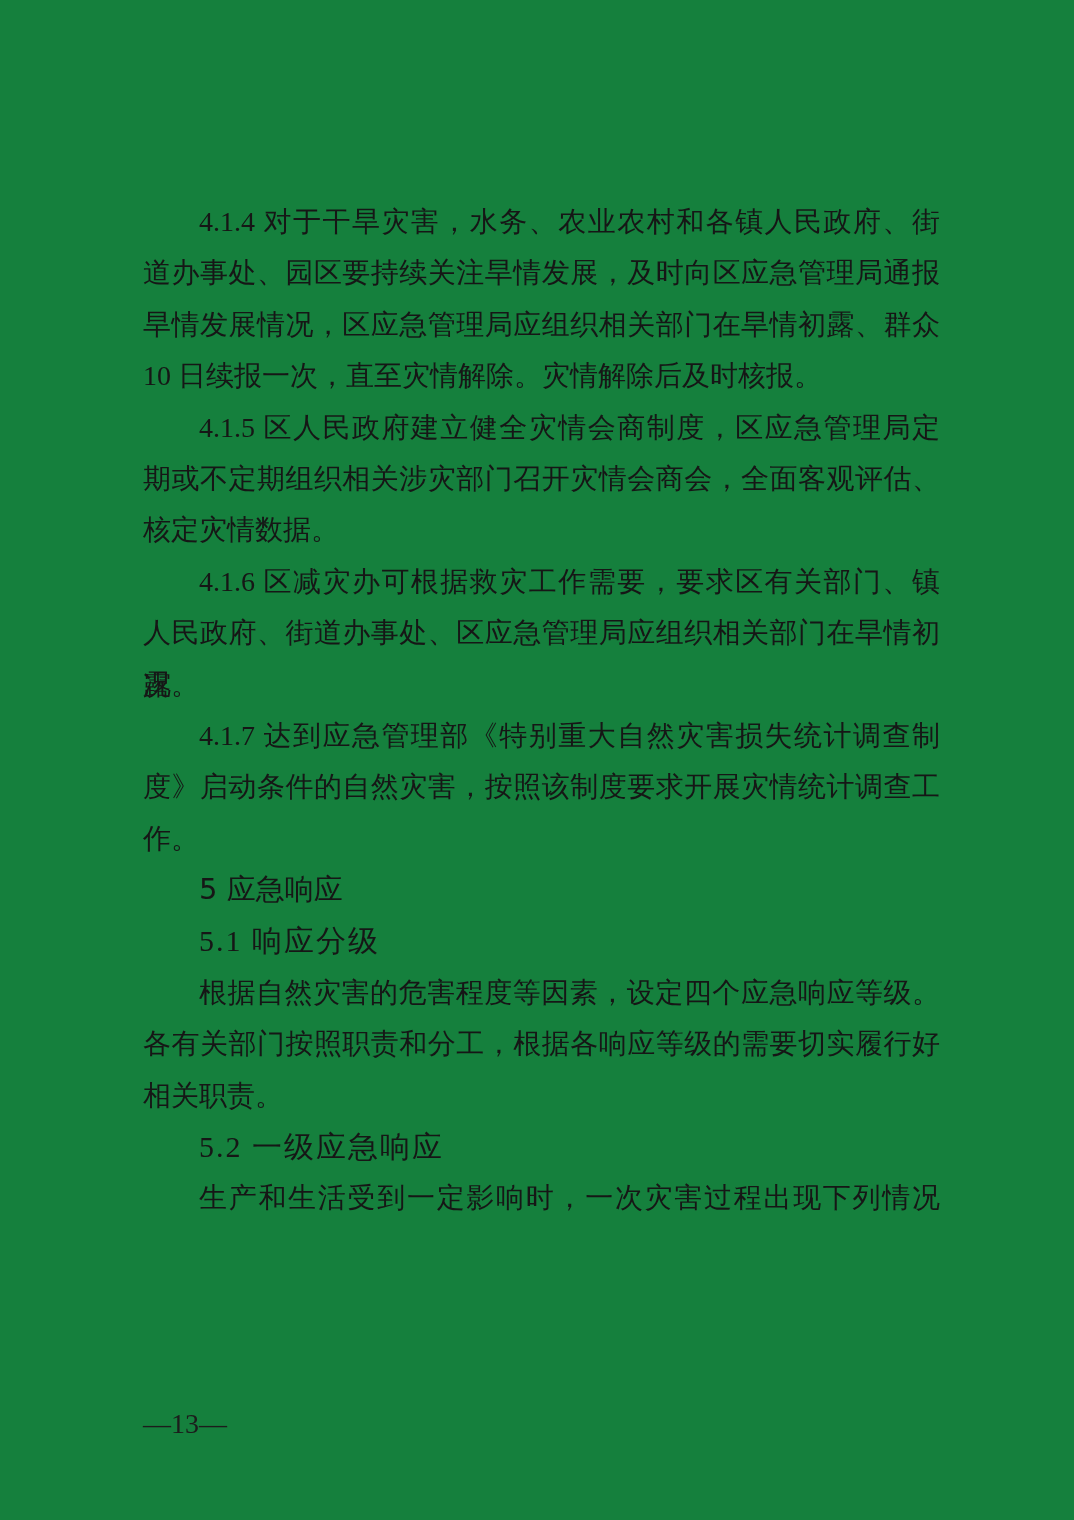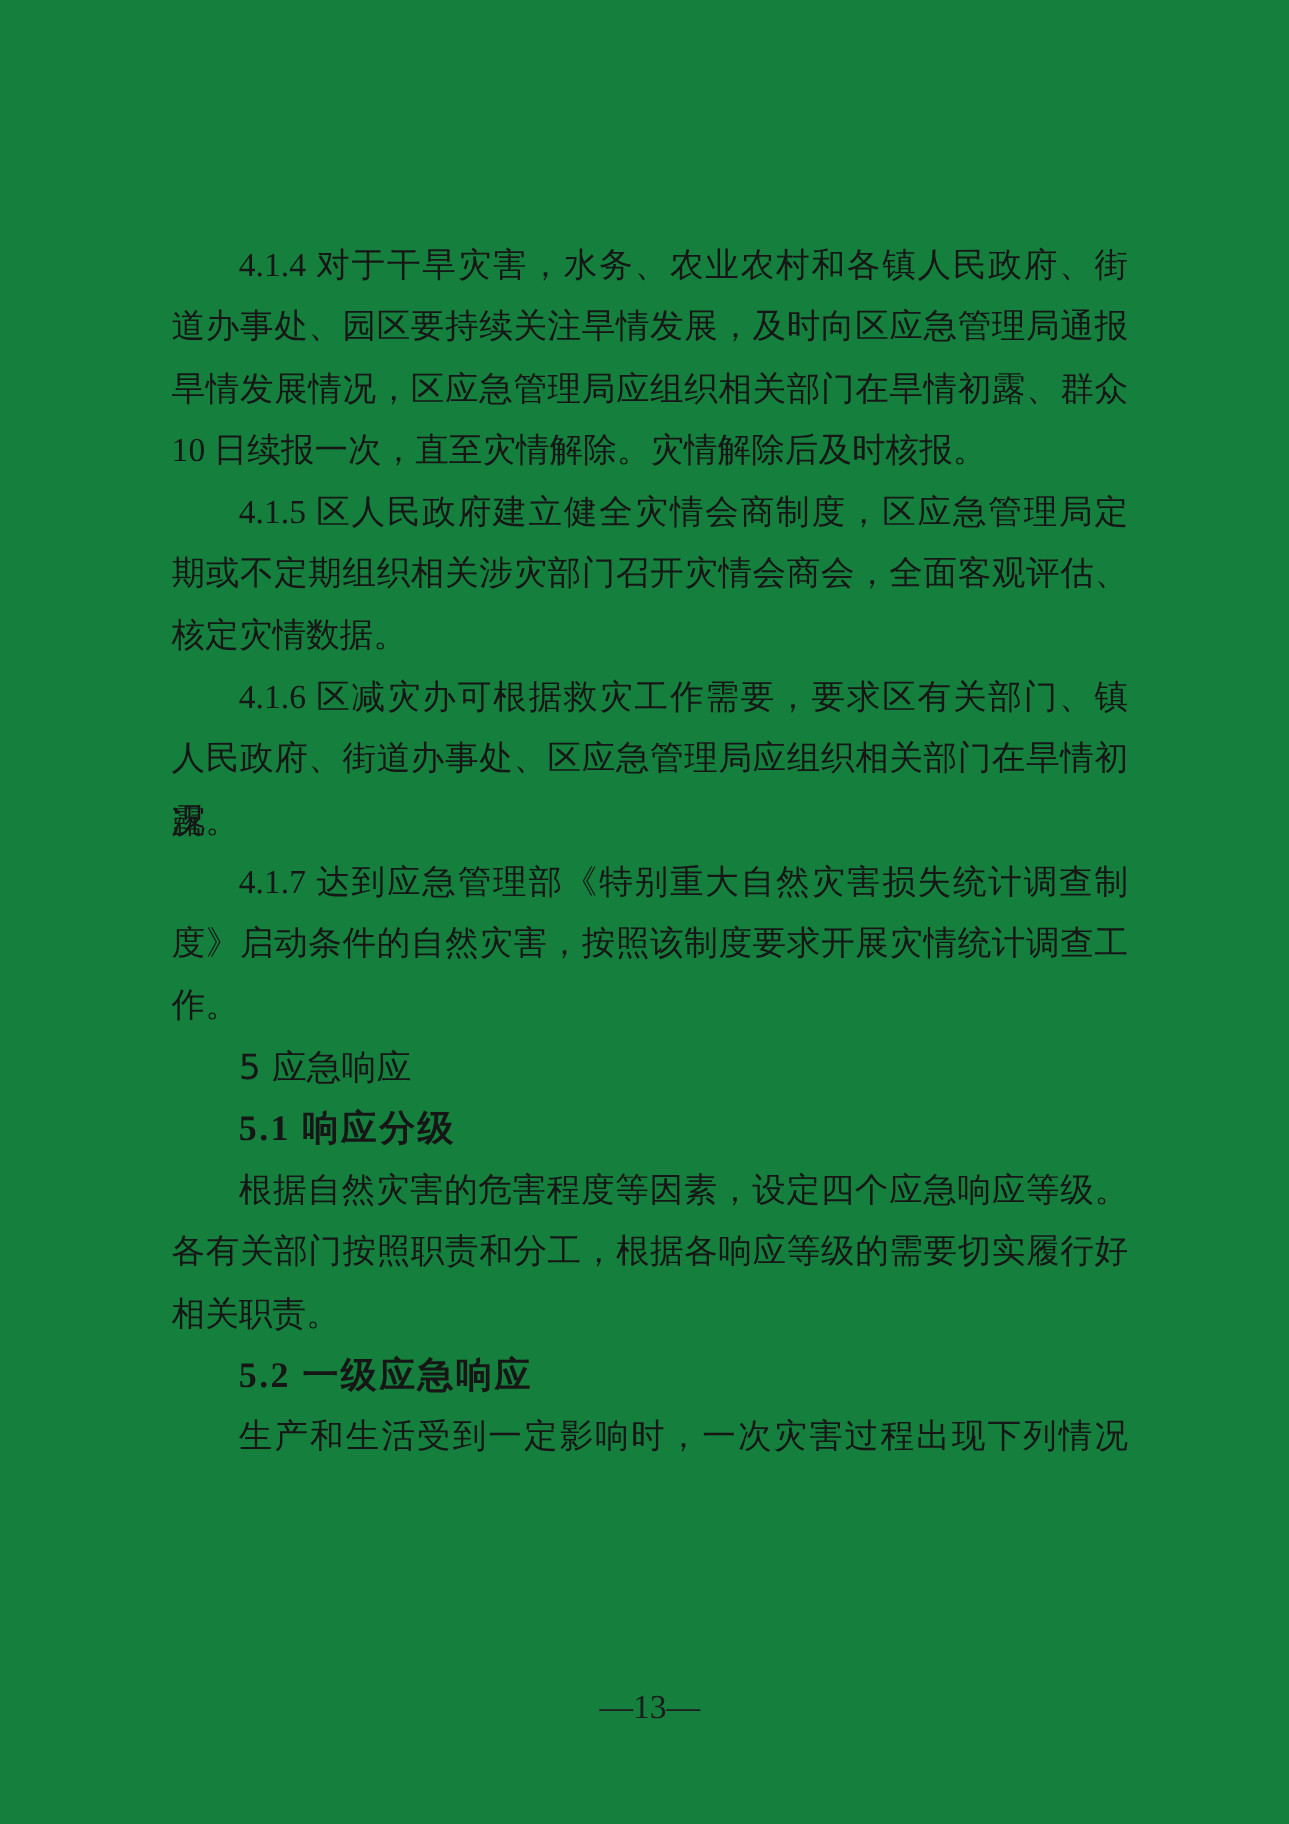--- a/index.html
+++ b/index.html
@@ -32,28 +32,27 @@
   }
   .indent { text-indent: 56px; }
   .h1 {
     font-family: "DejaVu Sans", "Liberation Sans", sans-serif;
     font-weight: normal;
     font-size: 29px;
   }
   .h2 {
     font-size: 30px;
     letter-spacing: 2px;
-    font-weight: bold;
   }
   .page-number {
     position: absolute;
     left: 143px;
     top: 1406px;
     width: 797px;
-    text-align: center;
+    text-align: left;
     font-size: 28px;
     line-height: 36px;
     color: #1c1c1c;
   }
 </style>
 </head>
 <body>
 
 <div class="page">
   <div class="content">

